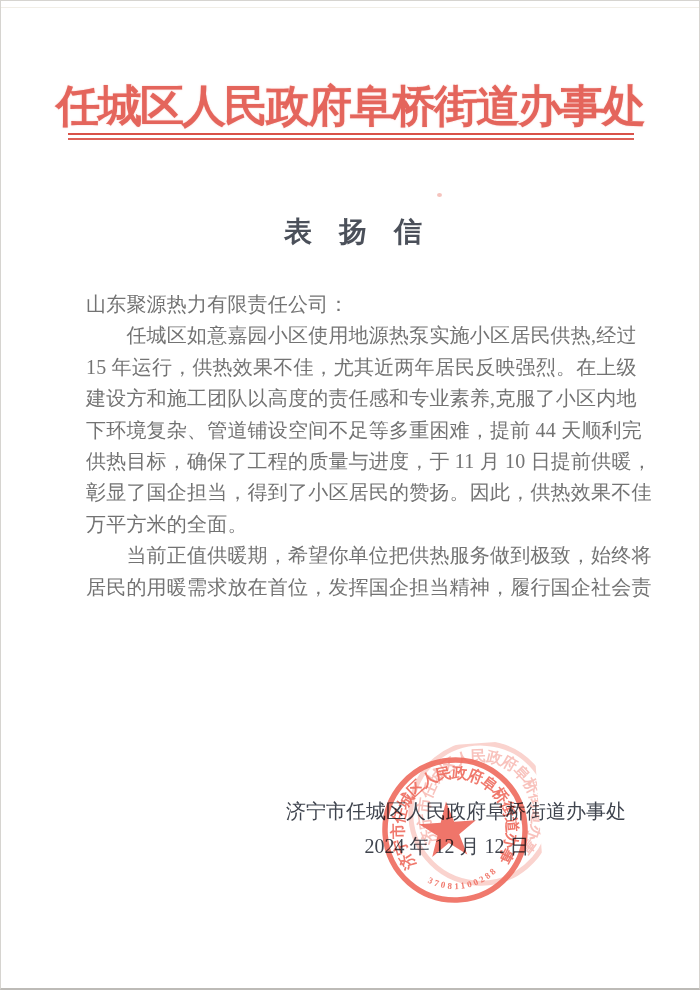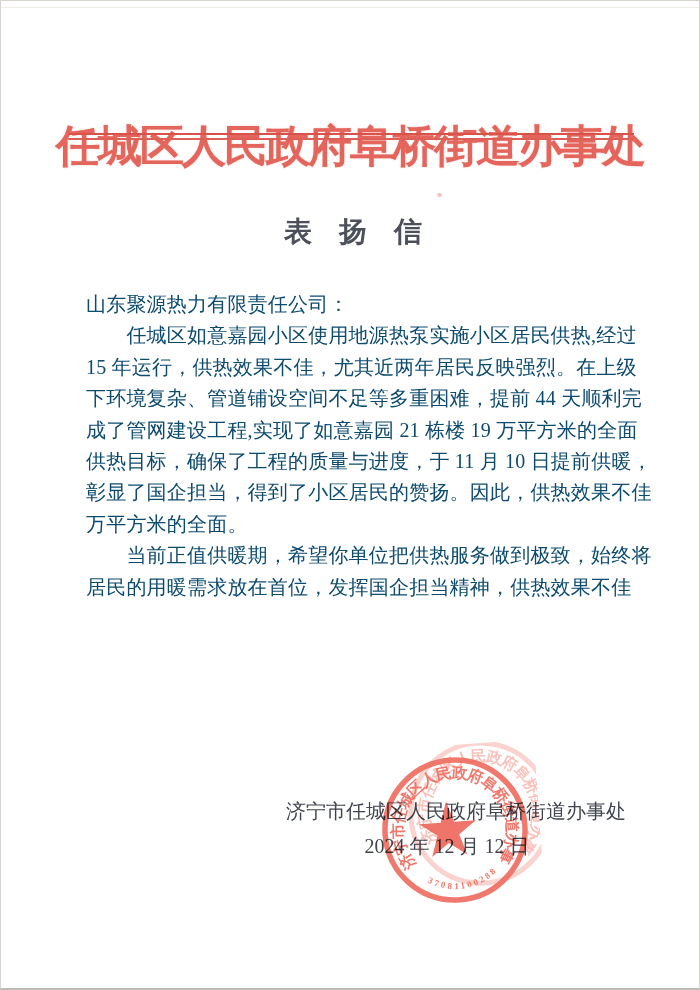--- a/index.html
+++ b/index.html
@@ -18,41 +18,40 @@
     position: absolute; left: 0; top: 6px; width: 100%; height: 1px;
     background: #efece4; opacity: .9;
   }
   .letterhead-title {
     position: absolute; left: 0; top: 76px; width: 100%;
     text-align: center;
     font-size: 44px; font-weight: bold; letter-spacing: -2px;
     color: #e4655c;
     text-shadow: 0 0 1.5px rgba(238,130,120,.55);
     white-space: nowrap;
-    margin-top: 40px;
   }
   .rule-thick {
     position: absolute; left: 67px; top: 132px; width: 566px; height: 2px;
     background: #d95249;
   }
   .rule-thin {
     position: absolute; left: 67px; top: 137px; width: 566px; height: 1.5px;
     background: #dd6057;
   }
   .letter-title {
     position: absolute; left: 8px; top: 212px; width: 100%;
     text-align: center;
     font-size: 28px; font-weight: bold; letter-spacing: 10px;
     color: #4b505a;
     white-space: pre;
   }
   .letter-body {
     position: absolute; left: 85px; top: 288px; width: 545px;
     font-size: 20px; line-height: 31.4px;
-    color: #0c4a6e;
+    color: #737373;
   }
   .body-line { white-space: pre; letter-spacing: .2px; }
   .signature-line {
     position: absolute; left: 285px; top: 797px;
     font-size: 20px; color: #3f444e; white-space: pre;
   }
   .date-line {
     position: absolute; left: 285px; top: 832px; width: 322px;
     text-align: center;
     font-size: 20px; color: #3f444e; white-space: pre;
@@ -87,27 +86,27 @@
 
   <div class="rule-thick"></div>
   <div class="rule-thin"></div>
 
   <div class="letter-title">表 扬 信</div>
 
   <div class="letter-body">
       <div class="body-line">山东聚源热力有限责任公司：</div>
       <div class="body-line">　　任城区如意嘉园小区使用地源热泵实施小区居民供热,经过</div>
       <div class="body-line">15 年运行，供热效果不佳，尤其近两年居民反映强烈。在上级</div>
+      <div class="body-line">建设方和施工团队以高度的责任感和专业素养,克服了小区内地</div>
       <div class="body-line">下环境复杂、管道铺设空间不足等多重困难，提前 44 天顺利完</div>
-      <div class="body-line">成了管网建设工程,实现了如意嘉园 21 栋楼 19 万平方米的全面</div>
       <div class="body-line">供热目标，确保了工程的质量与进度，于 11 月 10 日提前供暖，</div>
       <div class="body-line">彰显了国企担当，得到了小区居民的赞扬。因此，供热效果不佳</div>
       <div class="body-line">万平方米的全面。</div>
       <div class="body-line">　　当前正值供暖期，希望你单位把供热服务做到极致，始终将</div>
-      <div class="body-line">居民的用暖需求放在首位，发挥国企担当精神，供热效果不佳</div>
+      <div class="body-line">居民的用暖需求放在首位，发挥国企担当精神，履行国企社会责</div>
     </div>
 
   <div class="signature-line">济宁市任城区人民政府阜桥街道办事处</div>
 
   <div class="date-line">2024 年 12 月 12 日</div>
 
   <svg class="official-seal" viewBox="0 0 170 170">
     <defs>
       <path id="sealArc" d="M 45.2 118.4 A 52 52 0 1 1 124.8 118.4" fill="none"></path>
       <path id="sealCodeArc" d="M 47.2 130.4 A 59 59 0 0 0 122.8 130.4" fill="none"></path>

